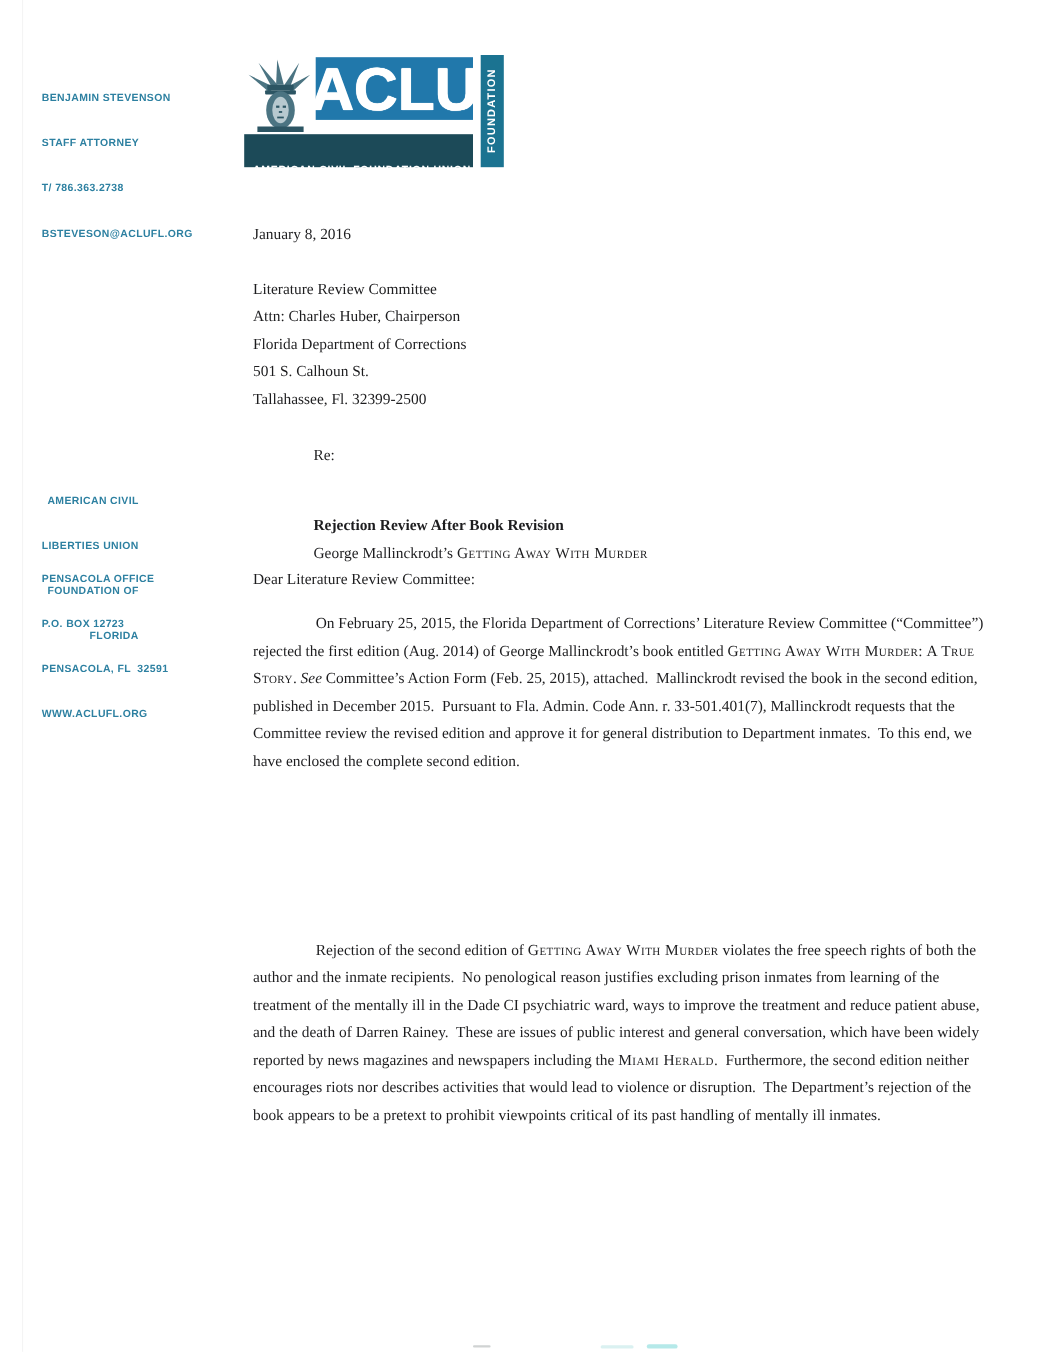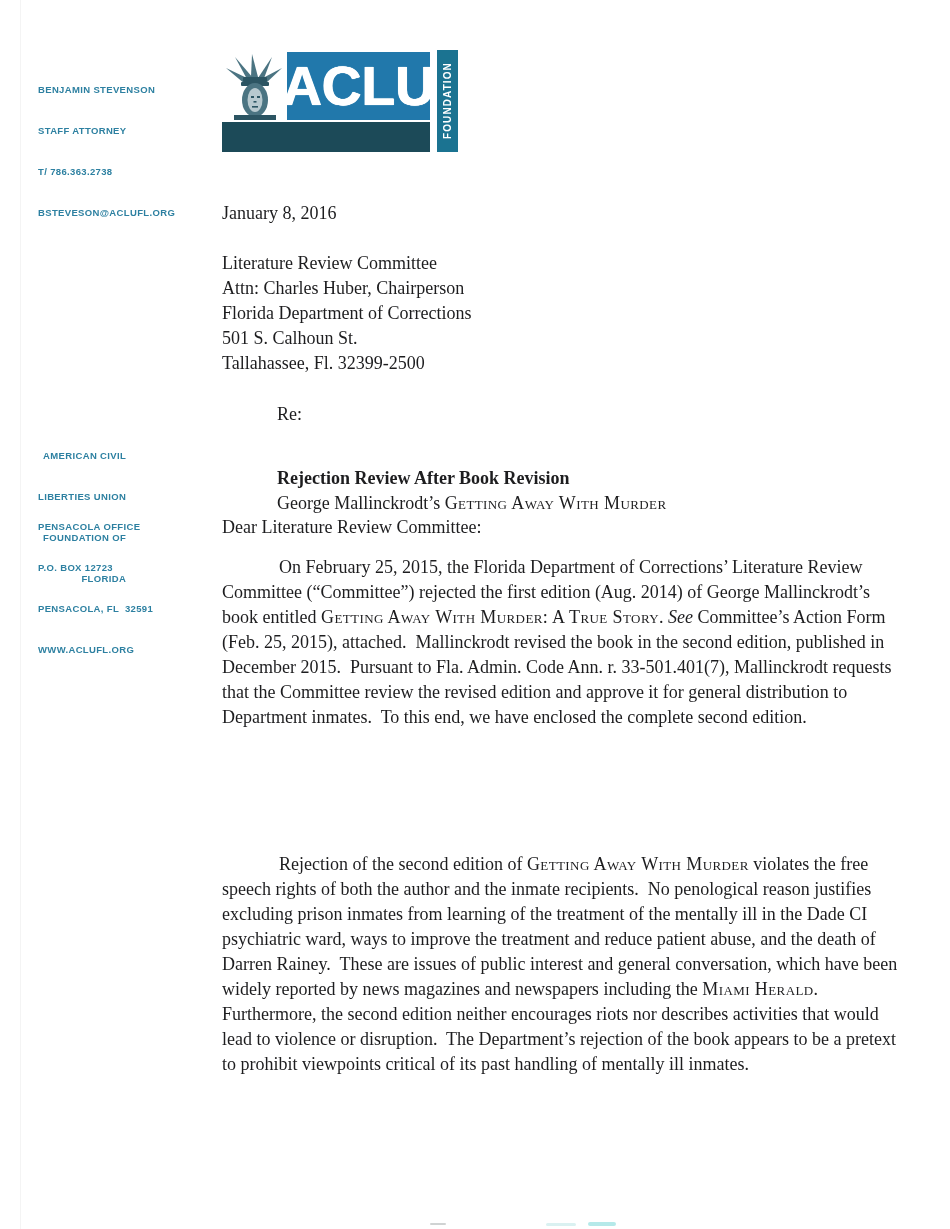--- a/index.html
+++ b/index.html
@@ -25,21 +25,21 @@
   }
   .contact-block { top:56px; }
   .sidebar-org { top:422px;text-align:right; }
   .sidebar-office { top:493px; }
 
   
   .logo { position:absolute; left:222px; top:50px; width:236px; height:102px; }
   .logo-row { position:absolute; left:0; top:2px; width:208px; height:68px; display:flex; }
   .logo-statue { width:65px; height:68px; background:#ffffff; overflow:hidden; }
   .logo-acronym {
-    width:143px; height:68px; background:var(--logo_blue); color:#ffffff;
+    width:143px; height:57px; background:var(--logo_blue); color:#ffffff;
     font-family:"Liberation Sans","DejaVu Sans",sans-serif; font-weight:bold; font-size:55px;
     display:flex; align-items:center; justify-content:center;
     text-shadow:0 0 1px #fff, 0.5px 0 0 #fff, -0.5px 0 0 #fff;
   }
   .logo-bar {
     position:absolute; left:0; top:72px; width:208px; height:30px;
     background:var(--logo_dark_bar); color:#ffffff; box-sizing:border-box;
     font-family:"Liberation Sans","DejaVu Sans",sans-serif; font-weight:bold;
     font-size:9.5px; line-height:11px; letter-spacing:0.7px; padding:4.5px 0 0 8px;
     white-space:pre;
@@ -47,21 +47,21 @@
   .logo-foundation {
     position:absolute; left:215px; top:0; width:21px; height:102px;
     background:var(--logo_foundation_teal); color:#ffffff;
     font-family:"Liberation Sans","DejaVu Sans",sans-serif; font-weight:bold;
     font-size:10px; letter-spacing:1.1px;
     writing-mode:vertical-rl; transform:rotate(180deg);
     display:flex; align-items:center; justify-content:center;
   }
 
   
-  .lt { position:absolute; color:var(--body_text); font-size:18px; line-height:25px; }
+  .lt { position:absolute; color:var(--body_text); font-size:14px; line-height:25px;margin-left:8px; }
   .date-line { left:222px; top:201px; }
   .recipient-block { left:222px; top:251px; }
   .re-block { left:277px; top:402px; display:flex; gap:39px;flex-direction:column; }
   .re-title { font-weight:bold; }
   .salutation { left:222px; top:515px; }
   .para { left:222px; width:676px; text-indent:57px; white-space:pre-wrap; text-align:left; }
   .para-1 { top:555px; }
   .para-2 { top:852px; }
 
   .run-normal {}

